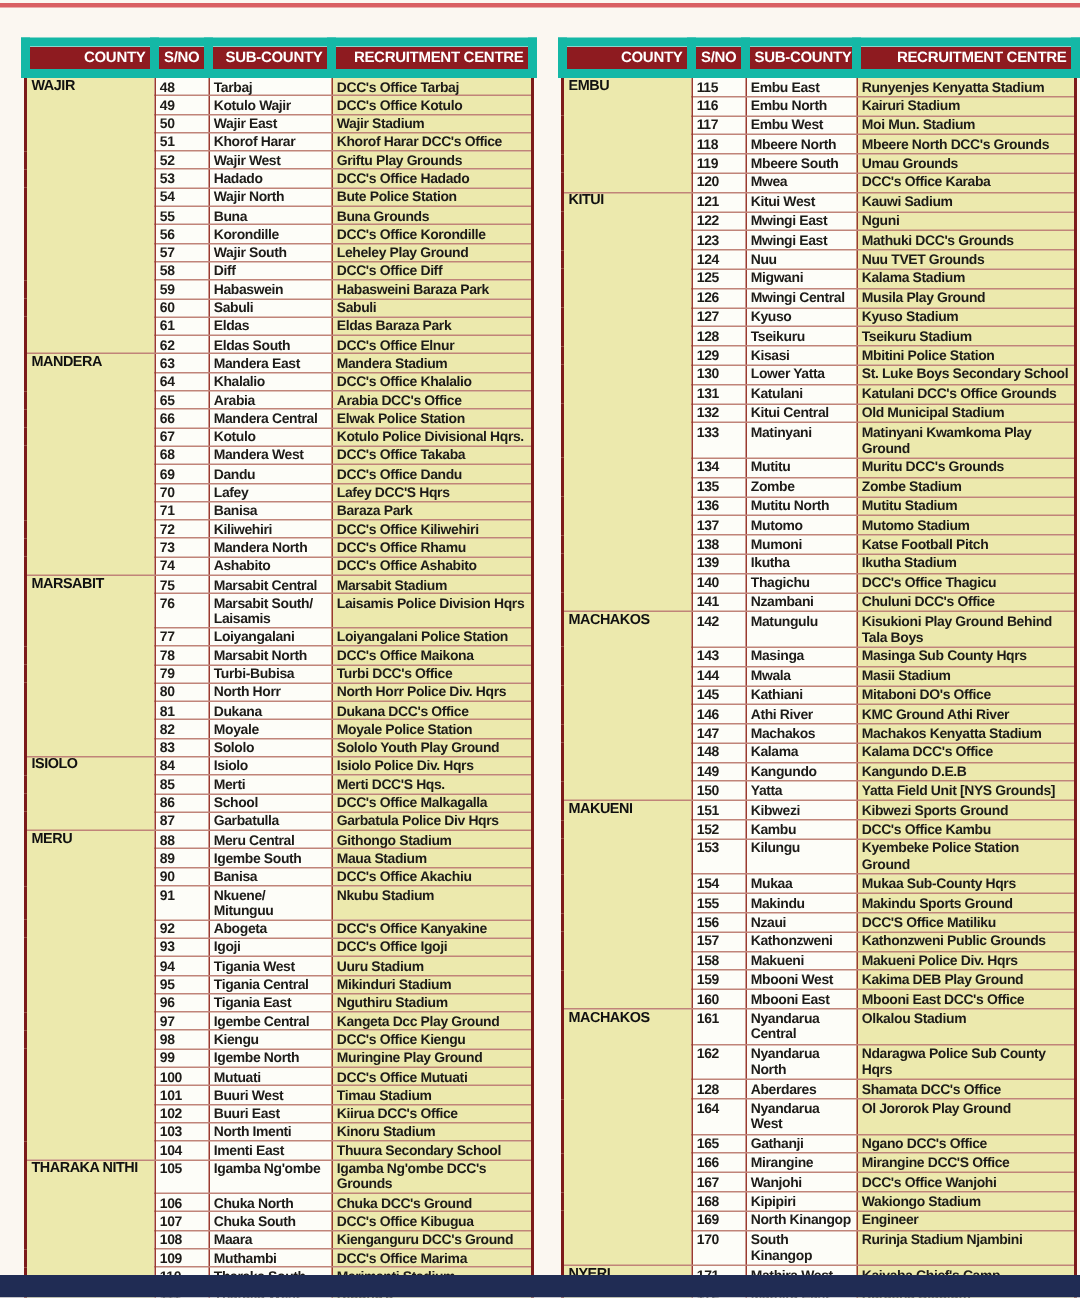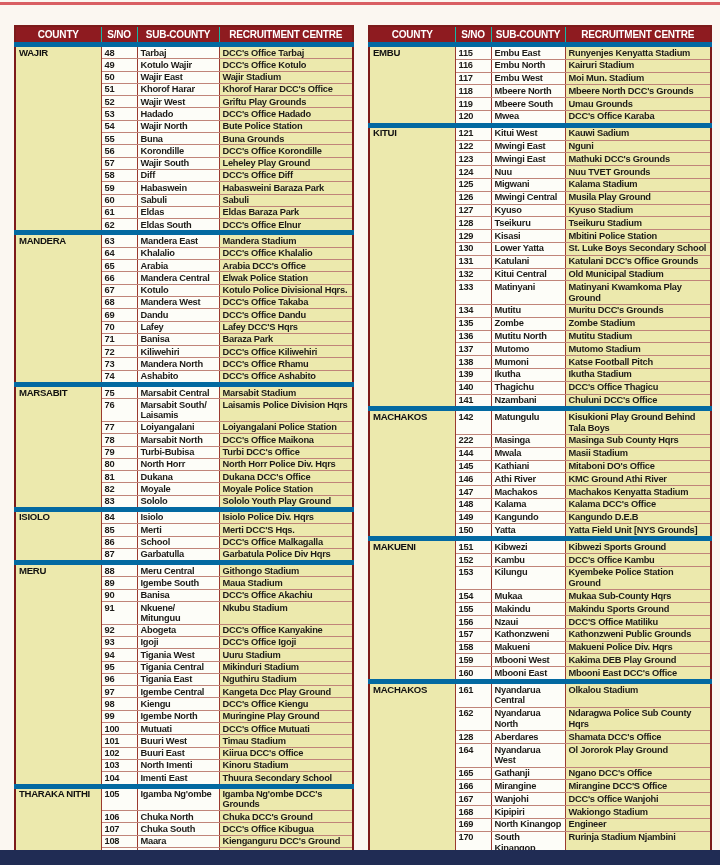--- a/index.html
+++ b/index.html
@@ -28,24 +28,24 @@
     table-layout: fixed;
     border: 2px solid #7c1b1b;
   }
   .t-left  { width: 338px; }
   .t-right { width: 342px; }
   th {
     background: #8e1b20;
     color: #ffffff;
     font-size: 10px;
     font-weight: 700;
-    text-align: center;
+    text-align: right;
     padding: 2px 3px;
     letter-spacing: -0.2px;
-    border: 1px solid #14b8a6;
+    border: 6px solid #14b8a6;
     white-space: nowrap;
     overflow: hidden;
   }
   td {
     font-size: 9.3px;
     font-weight: 700;
     color: #1d1b18;
     padding: 0.5px 3px;
     vertical-align: top;
     letter-spacing: -0.25px;
@@ -58,21 +58,21 @@
   .t-left td  { line-height: 10.3px; }
   .t-right td { line-height: 10.8px; }
   td.county {
     background: #ece9ad;
     font-size: 9.6px;
     color: #111;
     letter-spacing: -0.3px;
   }
   td.sno, td.sub { background: #fdfdf8; }
   td.centre { background: #ece9ad; }
-  tr.group-start td { border-top: 5px solid #0369a1; }
+  tr.group-start td { border-top: 1px solid #0369a1; }
 </style>
 </head>
 <body>
 
 <div class="top-rule" style="background: rgb(217, 95, 99);"></div>
 
 <div class="tables-wrap">
 
   <table class="t-left" id="table-left">
     <colgroup>
@@ -577,21 +577,21 @@
           <td class="sub">Nzambani</td>
           <td class="centre">Chuluni DCC's Office</td>
         </tr>
         <tr class="group-start">
           <td class="county" rowspan="9">MACHAKOS</td>
           <td class="sno">142</td>
           <td class="sub">Matungulu</td>
           <td class="centre">Kisukioni Play Ground Behind Tala Boys</td>
         </tr>
         <tr>
-          <td class="sno">222</td>
+          <td class="sno">143</td>
           <td class="sub">Masinga</td>
           <td class="centre">Masinga Sub County Hqrs</td>
         </tr>
         <tr>
           <td class="sno">144</td>
           <td class="sub">Mwala</td>
           <td class="centre">Masii Stadium</td>
         </tr>
         <tr>
           <td class="sno">145</td>

